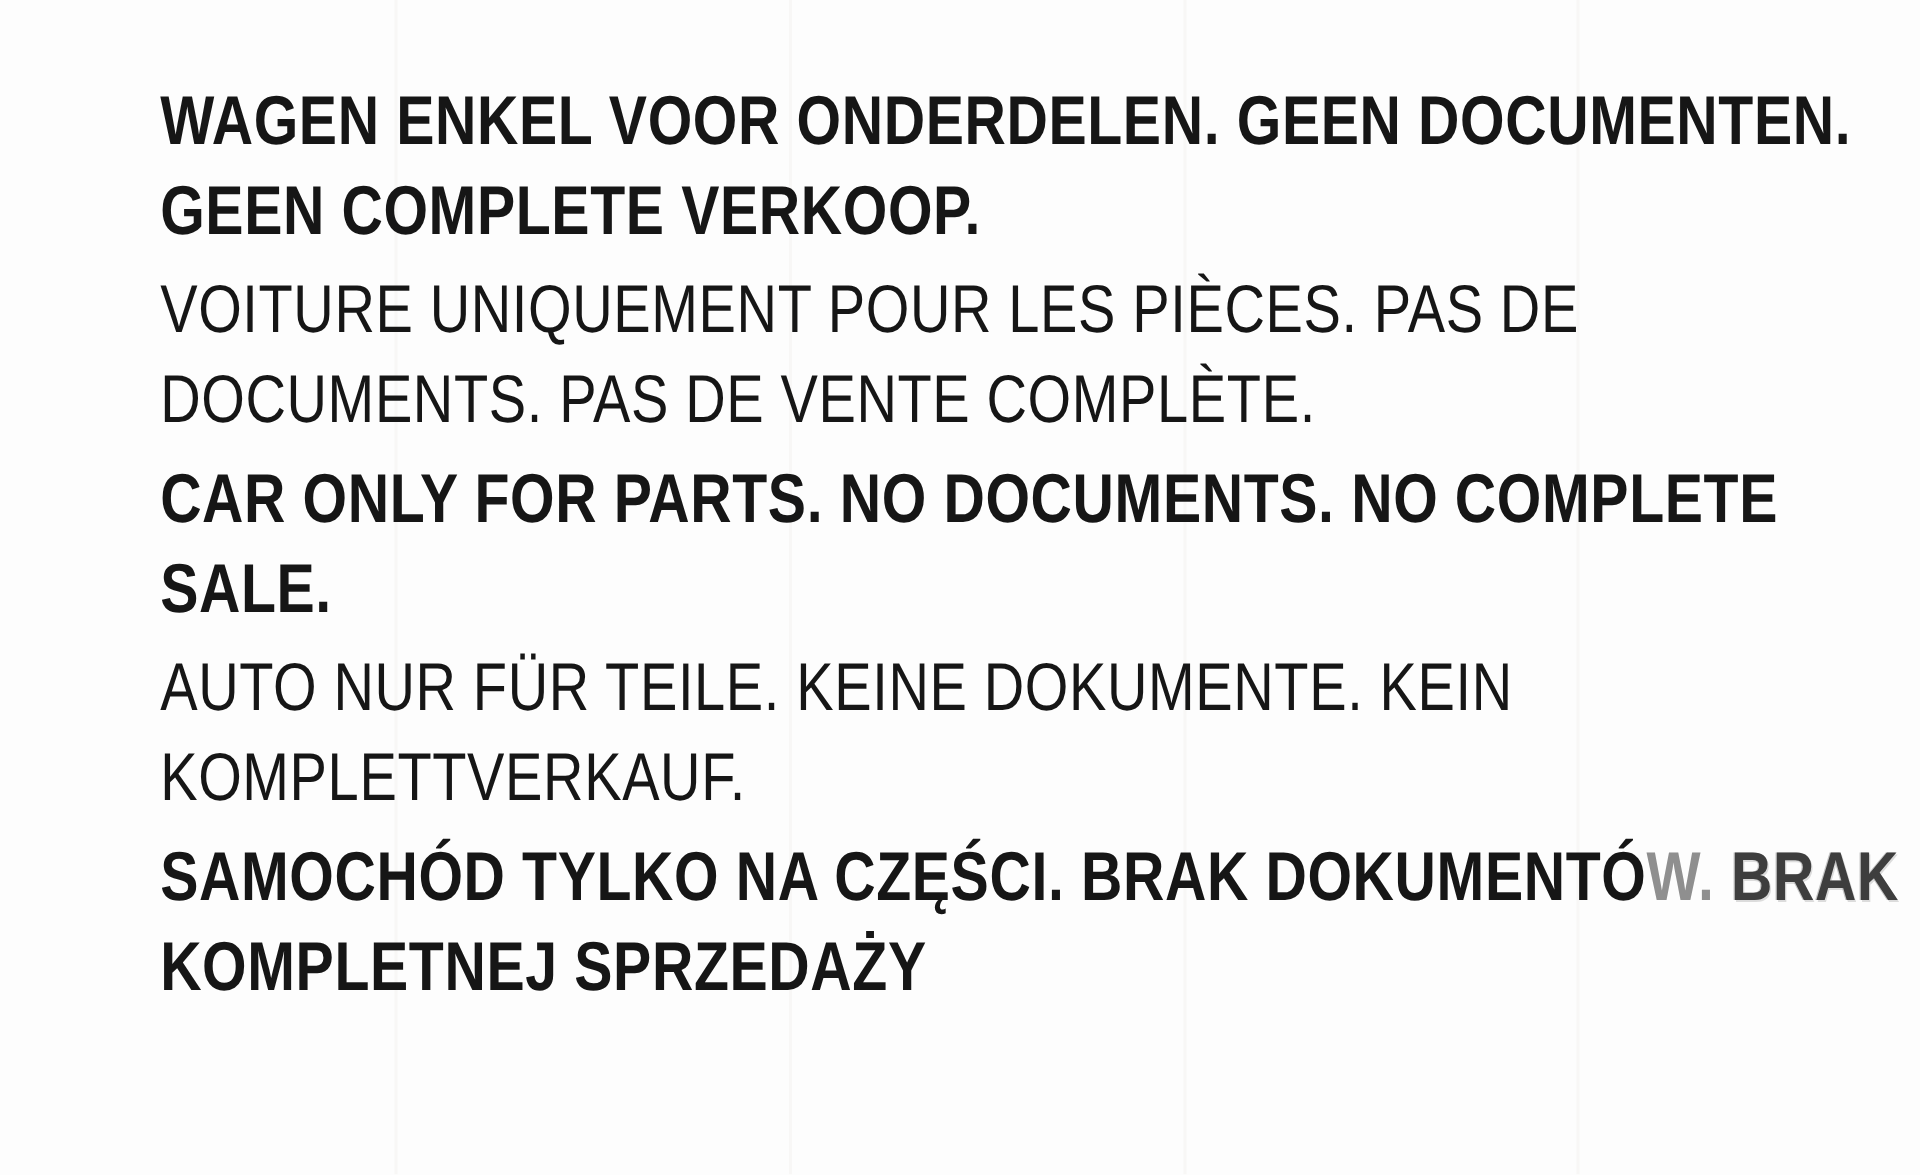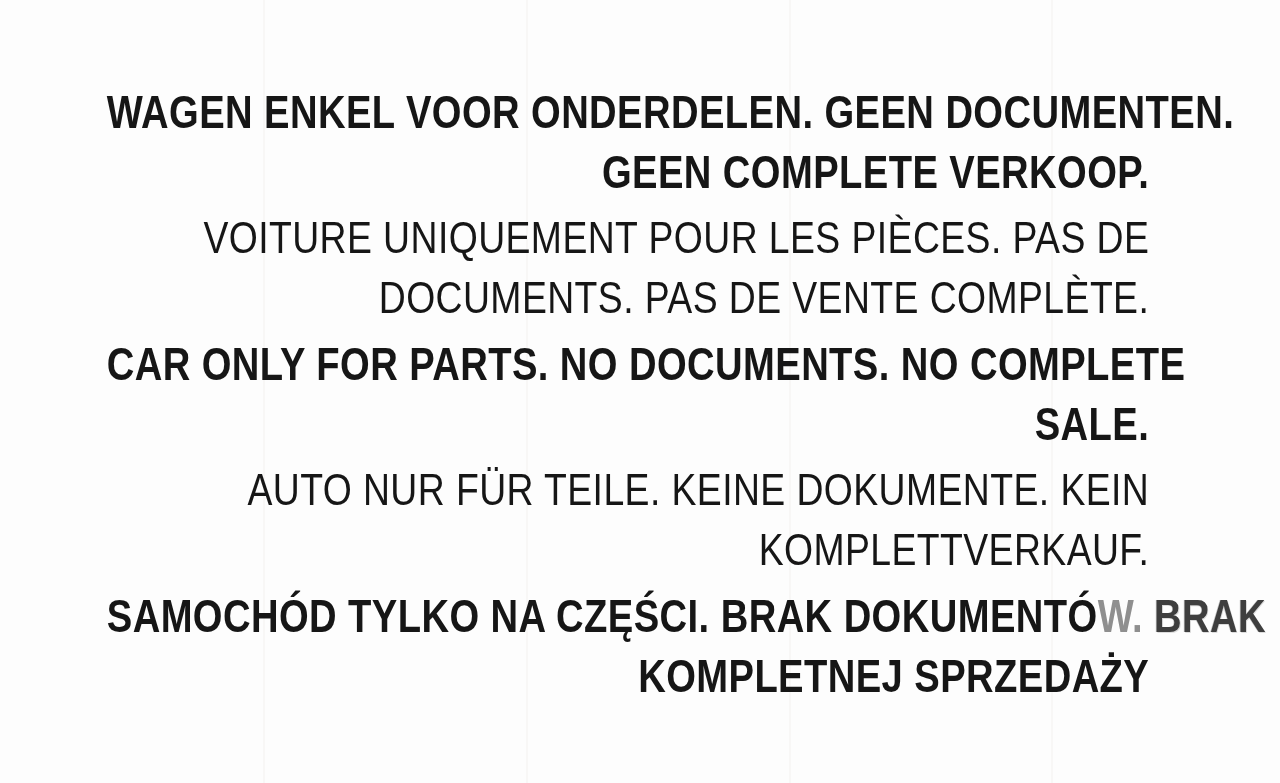--- a/index.html
+++ b/index.html
@@ -28,22 +28,22 @@
   .seam.s1 { left: 263px; }
   .seam.s2 { left: 526px; }
   .seam.s3 { left: 789px; }
   .seam.s4 { left: 1051px; }
 
   .notice {
     position: absolute;
     left: 0;
     top: 0;
     width: 1256px;
-    padding-top: 82px;
-    text-align: right;
+    padding-top: 50px;
+    text-align: left;
     color: #161616;
   }
   .line {
     line-height: 60px;
     white-space: nowrap;
     transform: scaleX(0.83);
     transform-origin: 50% 50%;
     letter-spacing: 0.5px;
   }
   .line.bold {

